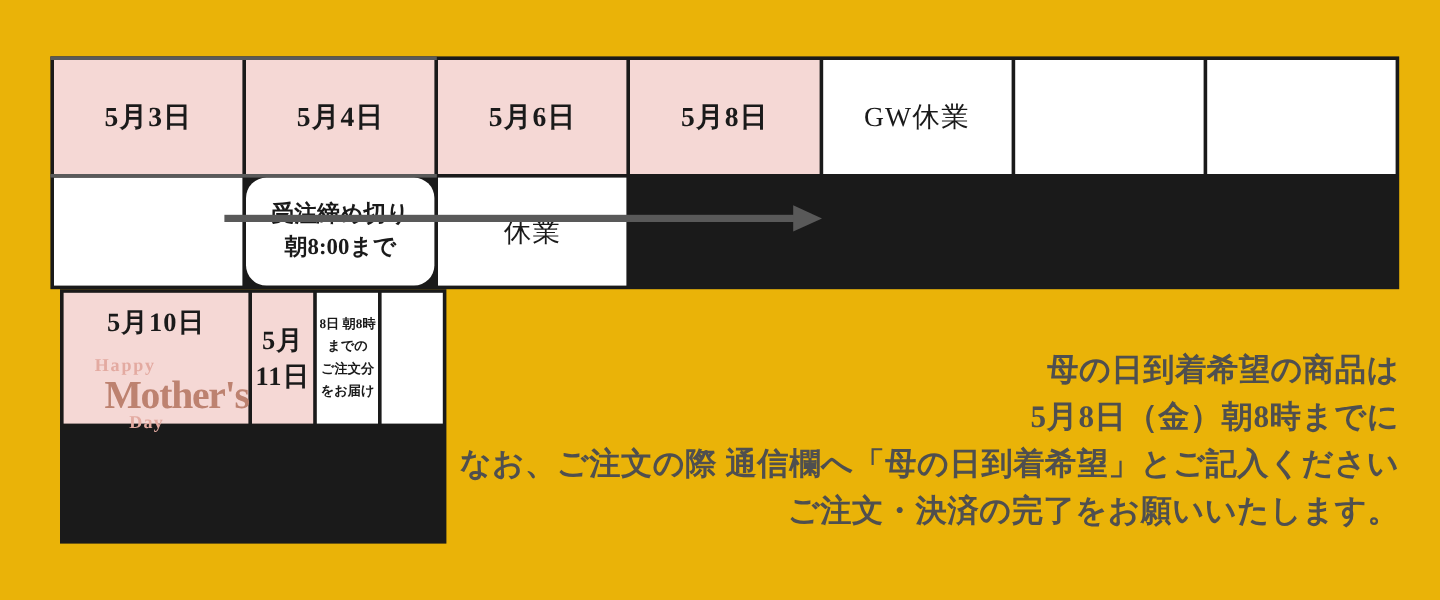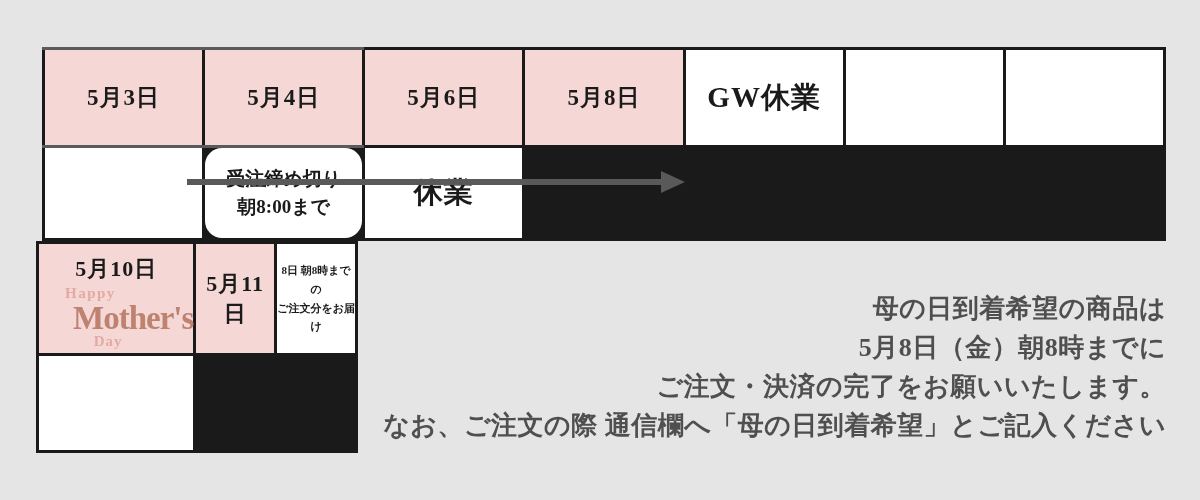--- a/index.html
+++ b/index.html
@@ -1,56 +1,56 @@
 <!DOCTYPE html>
 <html><head>
 <meta charset="utf-8">
 <style>
   * { margin:0; padding:0; box-sizing:content-box; }
   html,body { background:#ffffff; }
   .stage {
     position:relative;
     width:1200px; height:500px;
-    background:#e5e5e5;
+    background:#eab308;
     overflow:hidden;
     font-family:"Liberation Serif","DejaVu Serif",serif;
   }
 
   
   .table-main {
     position:absolute; left:42px; top:47px;
     width:1118px;
     display:grid;
     grid-template-columns:repeat(7,1fr);
     grid-template-rows:95px 90px;
     gap:3px;
     padding:3px;
     background:#1a1a1a;
   }
   
   .table-sub {
-    position:absolute; left:36px; top:241px;
+    position:absolute; left:50px; top:241px;
     width:316px;
     display:grid;
-    grid-template-columns:repeat(3,1fr);
+    grid-template-columns:repeat(4,1fr);
     grid-template-rows:109px 94px;
     gap:3px;
     padding:3px;
     background:#1a1a1a;
   }
   .cell {
     background:#ffffff;
     display:flex; flex-direction:column;
     align-items:center; justify-content:center;
     color:#1a1a1a;
     text-align:center;
   }
   .cell.pink { background:#f5d8d5; }
   .hdr { font-size:23px; font-weight:600; letter-spacing:1px; }
-  .status { font-size:29px; font-weight:700; letter-spacing:1px; }
+  .status { font-size:23px; font-weight:400; letter-spacing:1px; }
   .deadline { font-size:19px; font-weight:700; line-height:1.45;border-radius:17px; }
 
   
   .gray-seg { position:absolute; background:#5a5a5a; height:3px; width:322px; left:42px; }
   .seg-top { top:47px; }
   .seg-mid { top:145px; }
 
   
   .arrow-line {
     position:absolute; left:187px; top:179px;
@@ -60,21 +60,21 @@
     position:absolute; left:661px; top:171px;
     width:0; height:0;
     border-top:11px solid transparent;
     border-bottom:11px solid transparent;
     border-left:24px solid #595959;
   }
 
   
   .md-cell { justify-content:flex-start; padding-top:10px; }
   .md-date { font-size:22px; font-weight:600; letter-spacing:1px; }
-  .md-logo { width:100%; line-height:1; margin-top:2px; }
+  .md-logo { width:100%; line-height:1; margin-top:14px; }
   .md-happy {
     display:block; text-align:left; padding-left:26px;
     font-size:15px; letter-spacing:1.5px; color:#e3aaa1; font-weight:600;
   }
   .md-mothers {
     display:block; text-align:center;
     font-size:33px; font-weight:bold; letter-spacing:-1px; color:#bd8270;
     margin-top:1px;
     padding-left:34px;
   }
@@ -134,17 +134,17 @@
     <div class="cell delivery">
       <span>8日 朝8時までの</span>
       <span>ご注文分をお届け</span>
     </div>
     <div class="cell"></div>
   </div>
 
   <div class="notice">
     <div>母の日到着希望の商品は</div>
     <div>5月8日（金）朝8時までに</div>
+    <div>なお、ご注文の際 通信欄へ「母の日到着希望」とご記入ください</div>
     <div>ご注文・決済の完了をお願いいたします。</div>
-    <div>なお、ご注文の際 通信欄へ「母の日到着希望」とご記入ください</div>
   </div>
 
 </div>
 
 </body></html>

